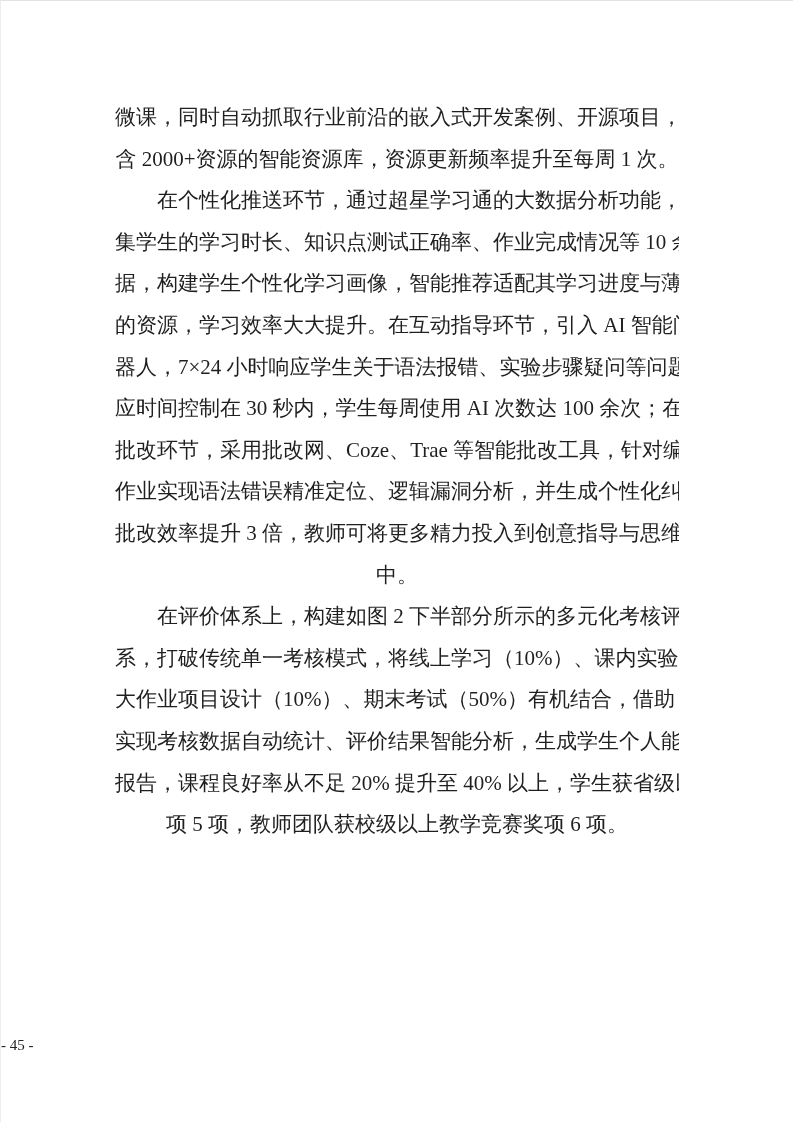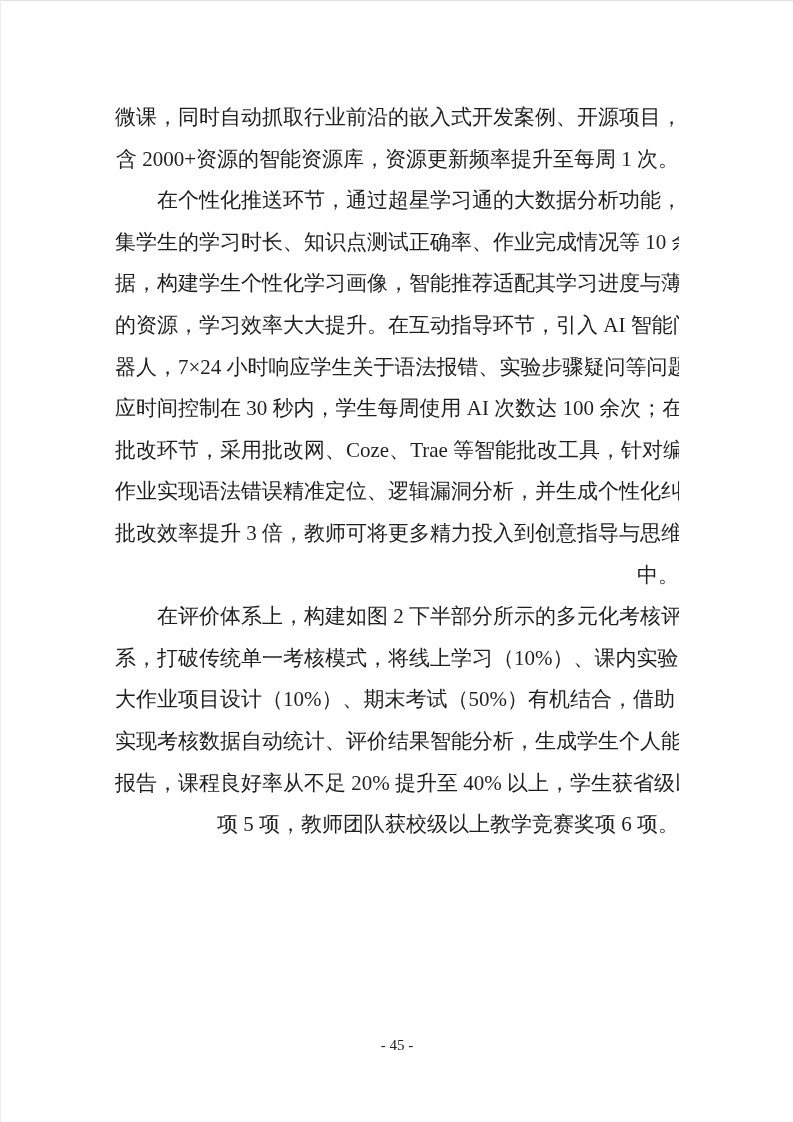--- a/index.html
+++ b/index.html
@@ -27,35 +27,35 @@
   }
   .text-line {
     box-sizing: border-box;
     width: 100%;
     height: 41.6px;
     line-height: 41.6px;
     font-size: 21px;
     color: #1f1f1f;
     white-space: nowrap;
     overflow: hidden;
-    text-align: right;
+    text-align: center;
   }
   .text-line.justify {
     text-align: justify;
     text-align-last: justify;
   }
   .text-line.indent {
     padding-left: 42px;
   }
   .page-number {
     position: absolute;
     left: 0;
     top: 1034px;
     width: 100%;
-    text-align: center;
+    text-align: left;
     font-size: 15px;
     line-height: 20px;
     color: #222222;
     font-family: "Liberation Serif", "DejaVu Serif", serif;
   }
 </style>
 </head>
 <body>
 
 <div class="page">

